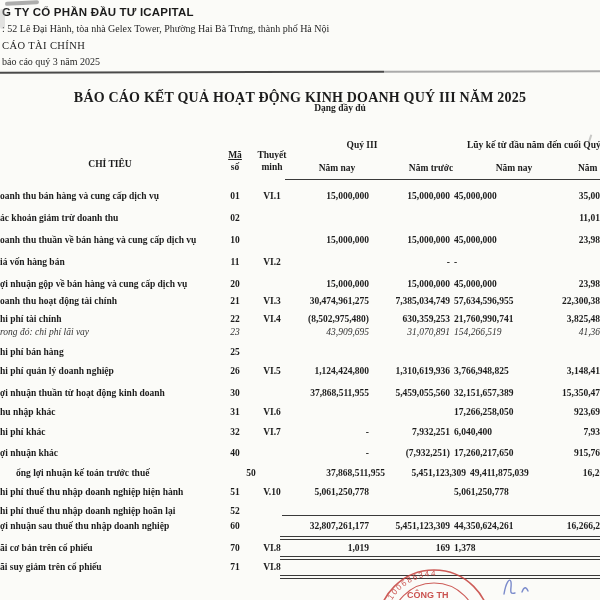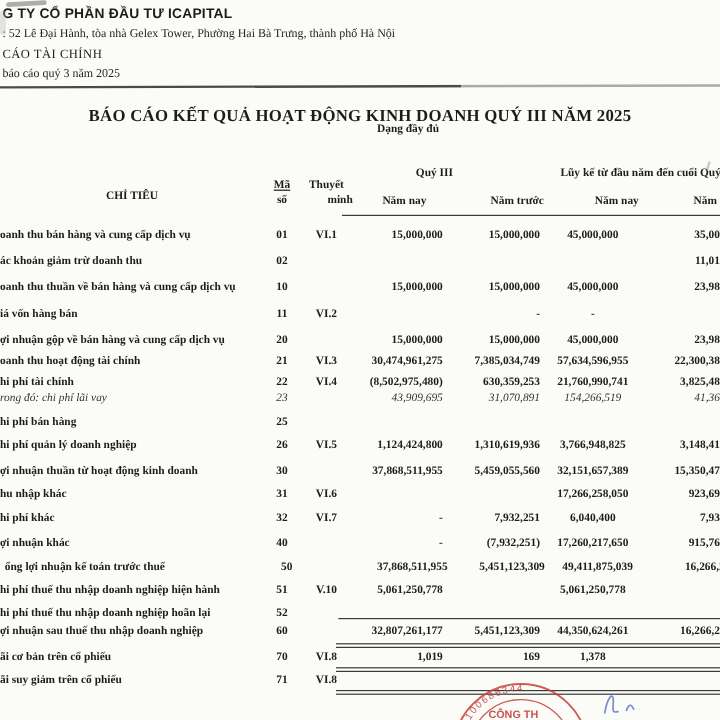--- a/index.html
+++ b/index.html
@@ -20,37 +20,37 @@
     transform:rotate(-.15deg);}
   
   .title{left:0;top:90px;width:600px;text-align:center;font-weight:bold;font-size:14px;letter-spacing:.2px;}
   .subtitle{left:0;top:103px;width:600px;text-align:center;font-weight:bold;font-size:9.5px;padding-left:40px;}
   
   .th{font-weight:bold;font-size:9.5px;}
   .h-chitieu{left:50px;top:159px;width:120px;text-align:center;}
   .h-ma1{left:222px;top:150px;width:26px;text-align:center;text-decoration:underline;}
   .h-ma2{left:222px;top:162px;width:26px;text-align:center;}
   .h-tm1{left:250px;top:150px;width:44px;text-align:center;}
-  .h-tm2{left:250px;top:162px;width:44px;text-align:right;}
+  .h-tm2{left:250px;top:162px;width:44px;text-align:center;}
   .h-q3{left:312px;top:140px;width:100px;text-align:center;}
   .h-ytd{left:467px;top:140px;}
   .h-c1{left:297px;top:163px;width:80px;text-align:center;}
   .h-c2{left:391px;top:163px;width:80px;text-align:center;}
   .h-c3{left:474px;top:163px;width:80px;text-align:center;}
   .h-c4{left:578px;top:163px;}
   
   .rule{position:absolute;height:1px;background:#3a3a3a;}
   
   .cell{position:absolute;font-size:9.5px;white-space:nowrap;}
   .c-label{left:0;width:230px;font-weight:bold;}
   .c-code{left:222px;width:26px;text-align:center;font-weight:bold;}
   .c-note{left:250px;width:44px;text-align:center;font-weight:bold;}
   .c-v1{left:288px;width:81px;text-align:right;font-weight:bold;}
   .c-v2{left:372px;width:78px;text-align:right;font-weight:bold;}
-  .c-v3{left:454px;width:80px;text-align:center;font-weight:bold;}
+  .c-v3{left:454px;width:80px;text-align:left;font-weight:bold;}
   .c-v4{left:538px;width:62px;text-align:right;font-weight:bold;overflow:hidden;}
   .row-italic .cell{font-weight:normal;font-style:italic;color:#333;}
   
   .smudge1{left:5px;top:1px;width:34px;height:4px;background:#6e6e6e;opacity:.55;border-radius:2px;transform:rotate(-3deg);}
   .smudge2{left:0;top:9px;width:5px;height:20px;background:#b5b5b5;opacity:.35;border-radius:2px;}
   .smudge3{left:589px;top:135px;width:3px;height:8px;border-left:2px solid #8a8a8a;opacity:.45;transform:rotate(18deg);}
   .stamp-wrap{left:358px;top:562px;width:160px;height:38px;overflow:hidden;}
   .bluemark{left:498px;top:574px;width:46px;height:26px;}
 </style>
 </head>
@@ -206,21 +206,21 @@
     </div>
     <div class="row" style="position: absolute; left: 0px; top: 448px; width: 600px; height: 14px;">
       <span class="cell c-label">ợi nhuận khác</span>
       <span class="cell c-code">40</span>
       <span class="cell c-note"></span>
       <span class="cell c-v1">-</span>
       <span class="cell c-v2">(7,932,251)</span>
       <span class="cell c-v3">17,260,217,650</span>
       <span class="cell c-v4">915,76</span>
     </div>
-    <div class="row" style="position: absolute; left: 4px; top: 468px; width: 524px; height: 14px; padding-left: 26px;">
+    <div class="row" style="position: absolute; left: 16px; top: 468px; width: 524px; height: 14px; padding-left: 26px;">
       <span class="cell c-label">ổng lợi nhuận kế toán trước thuế</span>
       <span class="cell c-code">50</span>
       <span class="cell c-note"></span>
       <span class="cell c-v1">37,868,511,955</span>
       <span class="cell c-v2">5,451,123,309</span>
       <span class="cell c-v3">49,411,875,039</span>
       <span class="cell c-v4">16,266,2</span>
     </div>
     <div class="row" style="position: absolute; left: 0px; top: 487px; width: 600px; height: 14px; padding-left: 28px;">
       <span class="cell c-label">hi phí thuế thu nhập doanh nghiệp hiện hành</span>

